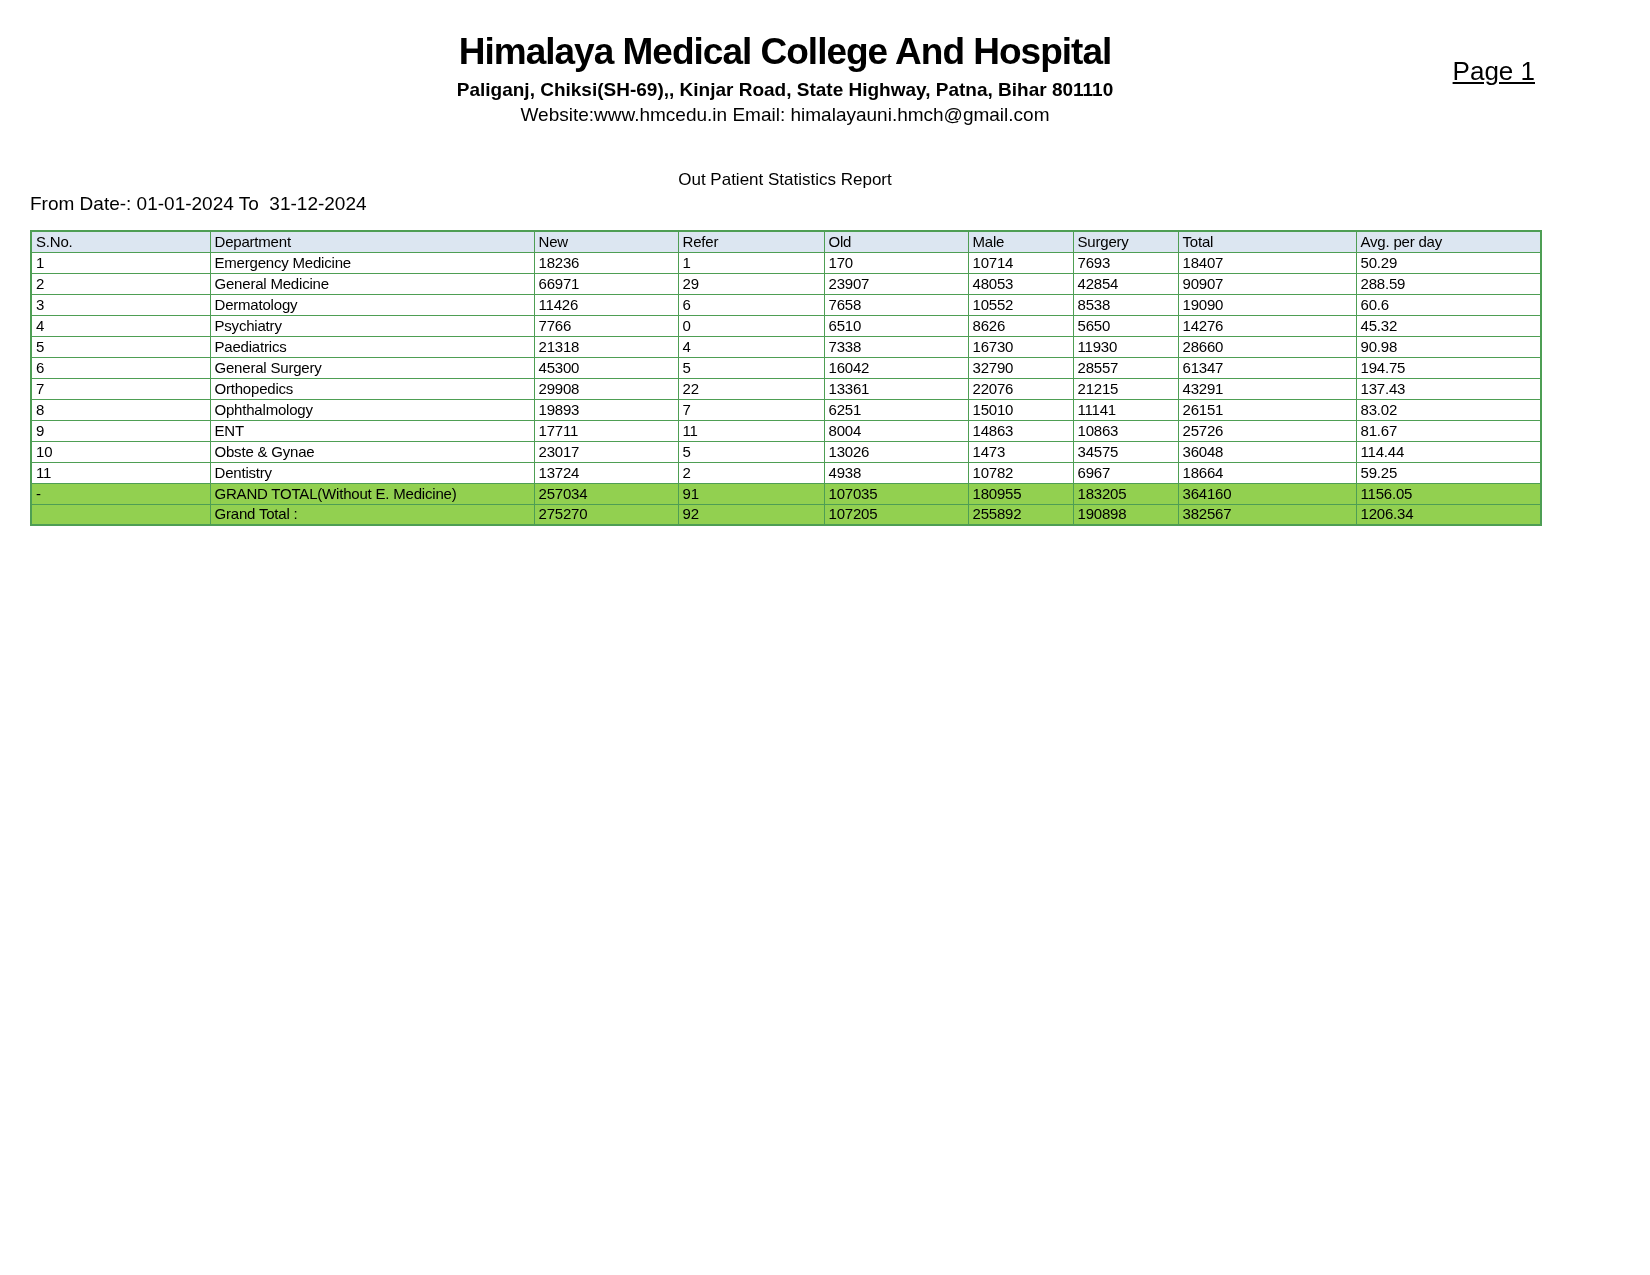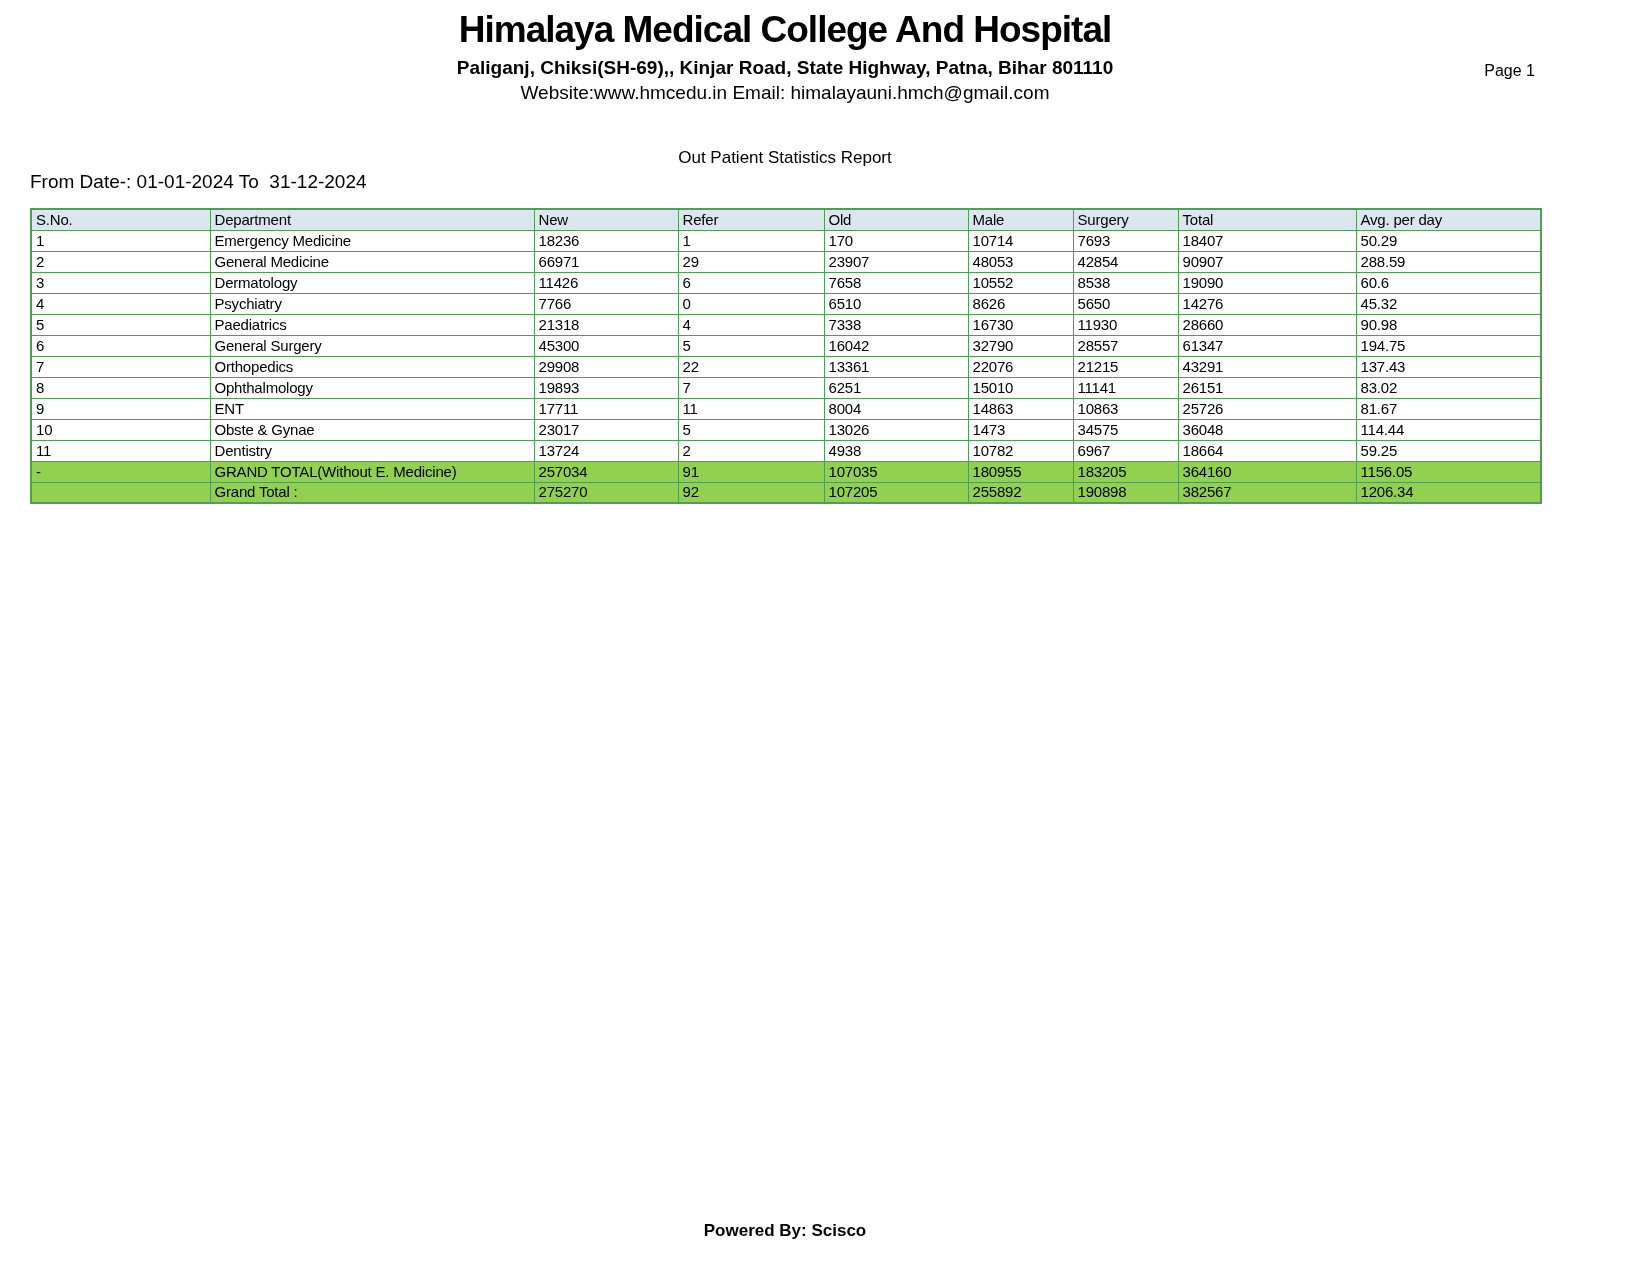--- a/index.html
+++ b/index.html
@@ -16,38 +16,39 @@
     font-family: "Liberation Sans", sans-serif;
     position: relative;
     overflow: hidden;
   }
   .content {
     position: absolute;
     left: 30px; top: 0;
     width: 1510px;
   }
   .org-title {
-    margin-top: 8px;
+    margin-top: 30px;
     font-size: 37px;
     font-weight: bold;
     text-align: center;
     line-height: 44px;
     letter-spacing: -1px;
   }
   .org-address, .org-contact {
     text-align: center;
     font-size: 19px;
     line-height: 25px;
   }
   .org-address { margin-top: 3px; font-weight: bold; }
   .page-number {
     position: absolute;
     top: 58px; right: 5px;
-    font-size: 16px;
+    font-size: 26px;
     line-height: 26px;
+    text-decoration: underline;
   }
   .report-title {
     margin-top: 41px;
     text-align: center;
     font-size: 17px;
     line-height: 24px;
   }
   .report-dates {
     text-align: left;
     font-size: 19px;
@@ -274,15 +275,14 @@
           <td>92</td>
           <td>107205</td>
           <td>255892</td>
           <td>190898</td>
           <td>382567</td>
           <td>1206.34</td>
         </tr>
       </tbody>
   </table>
 
-  <div class="footer">Powered By: Scisco</div>
 
 </div>
 
 </body></html>

